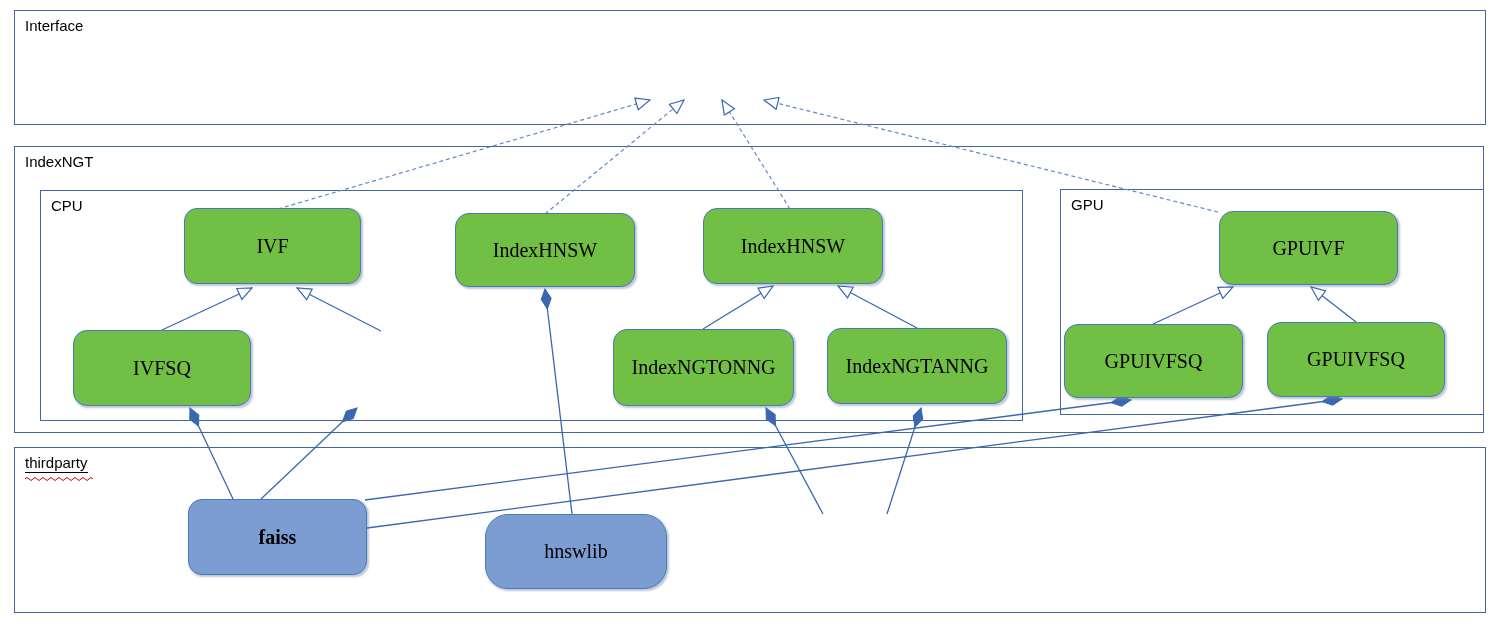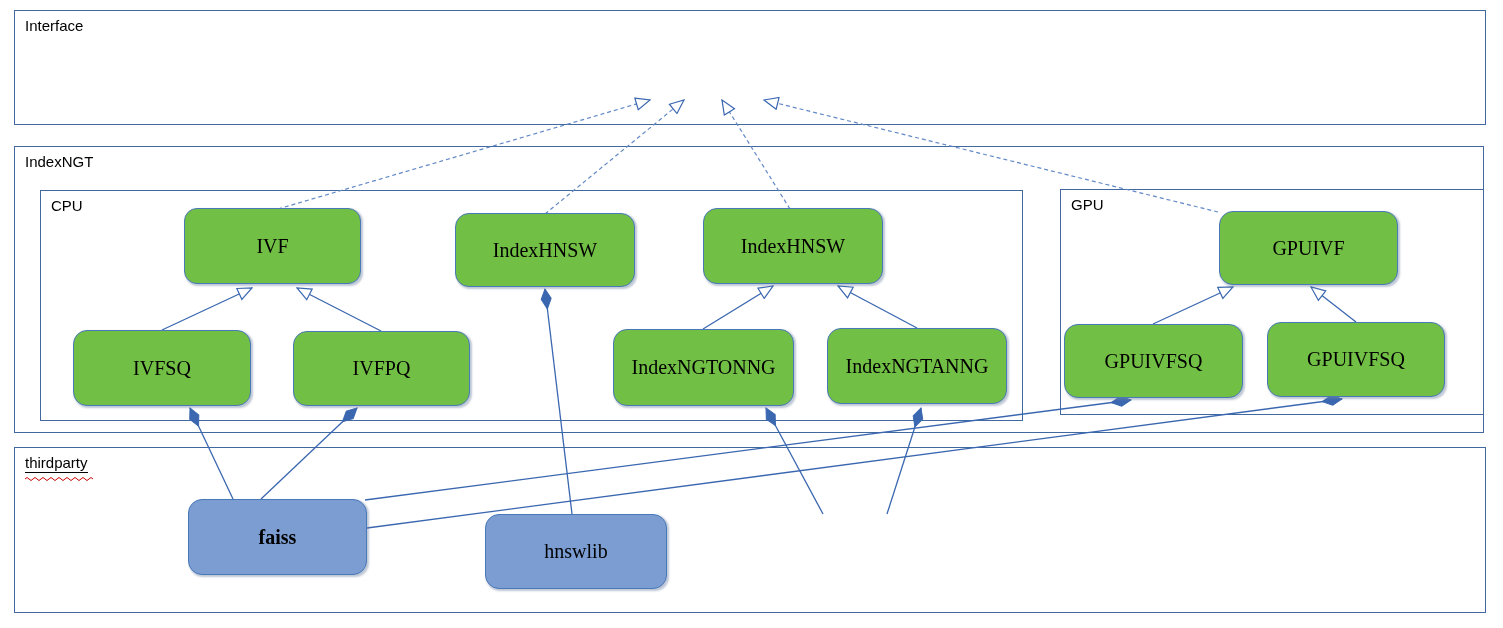--- a/index.html
+++ b/index.html
@@ -105,40 +105,37 @@
   </div>
   <div class="node green" style="left:455px;top:213px;width:180px;height:74px;">
     <span>IndexHNSW</span>
   </div>
   <div class="node green" style="left:703px;top:208px;width:180px;height:76px;">
     <span>IndexHNSW</span>
   </div>
   <div class="node green" style="left:73px;top:330px;width:178px;height:76px;">
     <span>IVFSQ</span>
   </div>
-  <div class="node green" style="left:293px;top:331px;width:177px;height:75px;">
-    <span>IVFPQ</span>
-  </div>
   <div class="node green" style="left:613px;top:329px;width:181px;height:77px;">
     <span>IndexNGTONNG</span>
   </div>
   <div class="node green" style="left:827px;top:328px;width:180px;height:76px;">
     <span>IndexNGTANNG</span>
   </div>
 
   <div class="node green" style="left:1171px;top:211px;width:179px;height:74px;margin-left:48px;">
     <span>GPUIVF</span>
   </div>
   <div class="node green" style="left:1064px;top:324px;width:179px;height:74px;">
     <span>GPUIVFSQ</span>
   </div>
   <div class="node green" style="left:1267px;top:322px;width:178px;height:75px;">
     <span>GPUIVFSQ</span>
   </div>
 
   <div class="node blue" style="left:188px;top:499px;width:179px;height:76px;font-weight:bold;">
     <span>faiss</span>
   </div>
-  <div class="node blue" style="left:485px;top:514px;width:182px;height:75px;">
+  <div class="node blue" style="left:485px;top:514px;width:182px;height:75px;border-radius:23px;">
     <span>hnswlib</span>
   </div>
 
 </div>
 
 </body></html>

